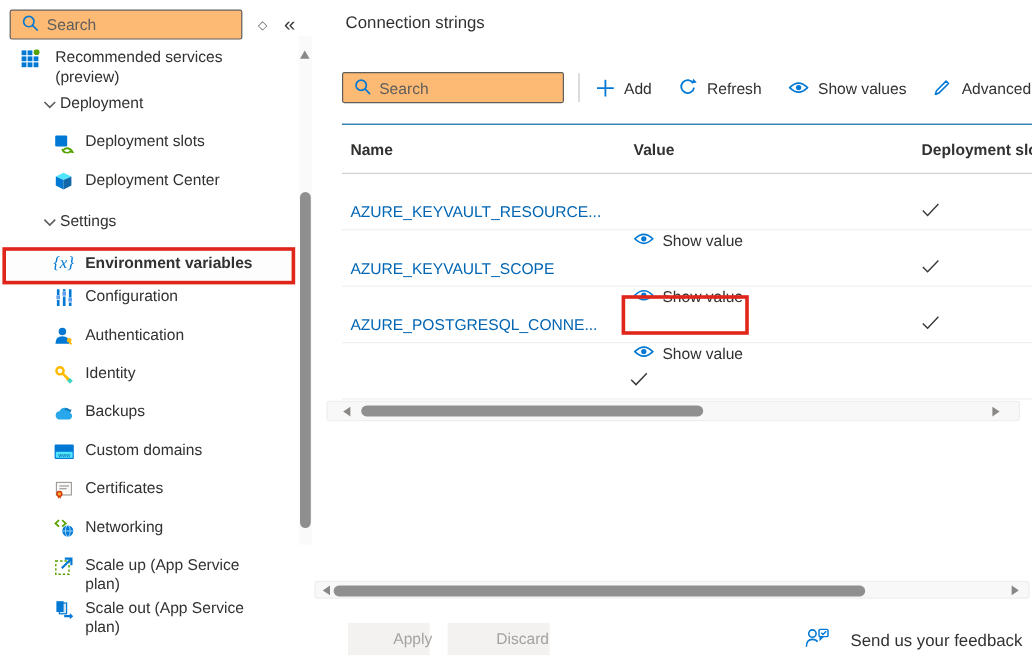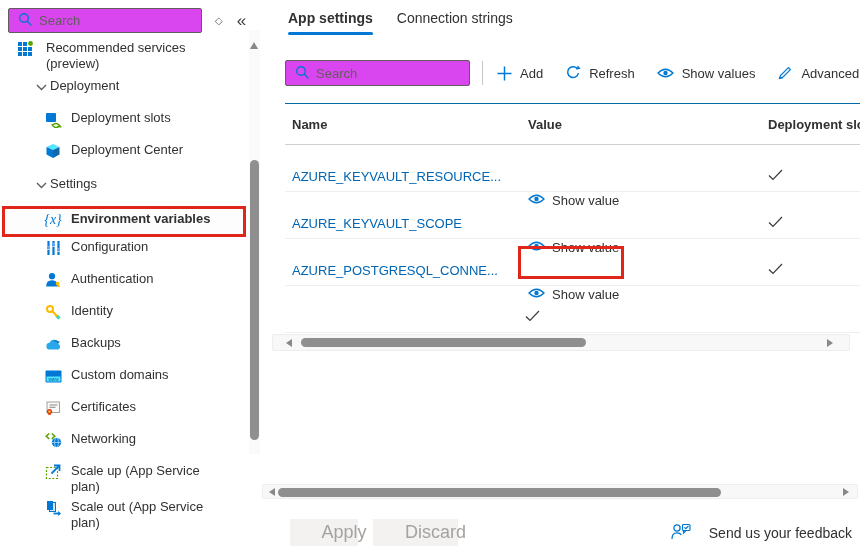--- a/index.html
+++ b/index.html
@@ -12,21 +12,21 @@
     overflow: hidden;
     position: relative;
   }
   .screen { position:absolute; inset:0; width:860px; height:555px; overflow:hidden; }
 
   
   .sidebar { position:absolute; left:0; top:0; width:262px; height:555px; background:#fff; }
   .sidebar-search-row { position:absolute; top:8px; left:8px; width:250px; display:flex; align-items:center; }
   .search-box {
     width:194px; height:25px; border:1px solid #605e5c; border-radius:2px;
-    display:flex; align-items:center; padding:0 6px 0 9px; gap:7px; background:#d946ef;
+    display:flex; align-items:center; padding:0 6px 0 9px; gap:7px; background:#fdba74;
   }
   .search-box input { border:none; outline:none; flex:1; min-width:0; font-family:inherit; font-size:13px; color:#323130; background:transparent; }
   .search-box input::placeholder { color:#605e5c; }
   .side-glyph { color:#605e5c; }
   .glyph-diamond { font-size:10px; margin-left:13px; }
   .glyph-collapse { font-size:17px; margin-left:14px; color:#3b3a39; line-height:1; }
 
   .menu { position:absolute; top:38px; left:0; width:246px; }
   .menu-item {
     display:flex; align-items:flex-start; min-height:32px; padding:2px 4px 2px 44px; gap:9px;
@@ -87,21 +87,21 @@
   .hscroll-inner .thumb { left:28px; width:285px; }
   .hscroll-inner .tri-left { left:13px; }
   .hscroll-inner .tri-right { right:16px; }
   .hscroll-outer { top:484px; left:0; width:596px; height:15px; }
   .hscroll-outer .thumb { top:3px; left:15px; width:443px; }
   .hscroll-outer .tri-left { left:6px; top:3px; }
   .hscroll-outer .tri-right { right:8px; top:3px; }
 
   .footer { position:absolute; top:519px; left:28px; right:8px; display:flex; align-items:center; }
   .btn-disabled {
-    height:27px; background:#f3f2f1; color:#a5a29f; border:none; font-family:inherit; font-size:18px;
+    height:27px; background:#f3f2f1; color:#a5a29f; border:none; font-family:inherit; font-size:13px;
     display:flex; align-items:center; justify-content:center; cursor:default;padding-left:40px;
   }
   .btn-apply { width:68px; margin-right:15px; }
   .btn-discard { width:85px; }
   .feedback { margin-left:auto; display:flex; align-items:center; gap:18px; font-size:14px; cursor:pointer; }
 </style>
 </head>
 <body>
 
 <div class="screen">
@@ -311,23 +311,20 @@
 
     <div class="v-scroll">
       <div class="tri-up"></div>
       <div class="thumb"></div>
     </div>
   </div>
 
   <div class="main">
 
     <div class="tabs-row">
-      <div class="tab active">
-        <span>App settings</span>
-      </div>
       <div class="tab">
         <span>Connection strings</span>
       </div>
     </div>
 
     <div class="toolbar">
       <div class="search-box">
         <span class="ico">
           <svg width="14" height="14" viewBox="0 0 14 14">
               <circle cx="6" cy="6" r="4.3" fill="none" stroke="#0078d4" stroke-width="1.4"></circle>

